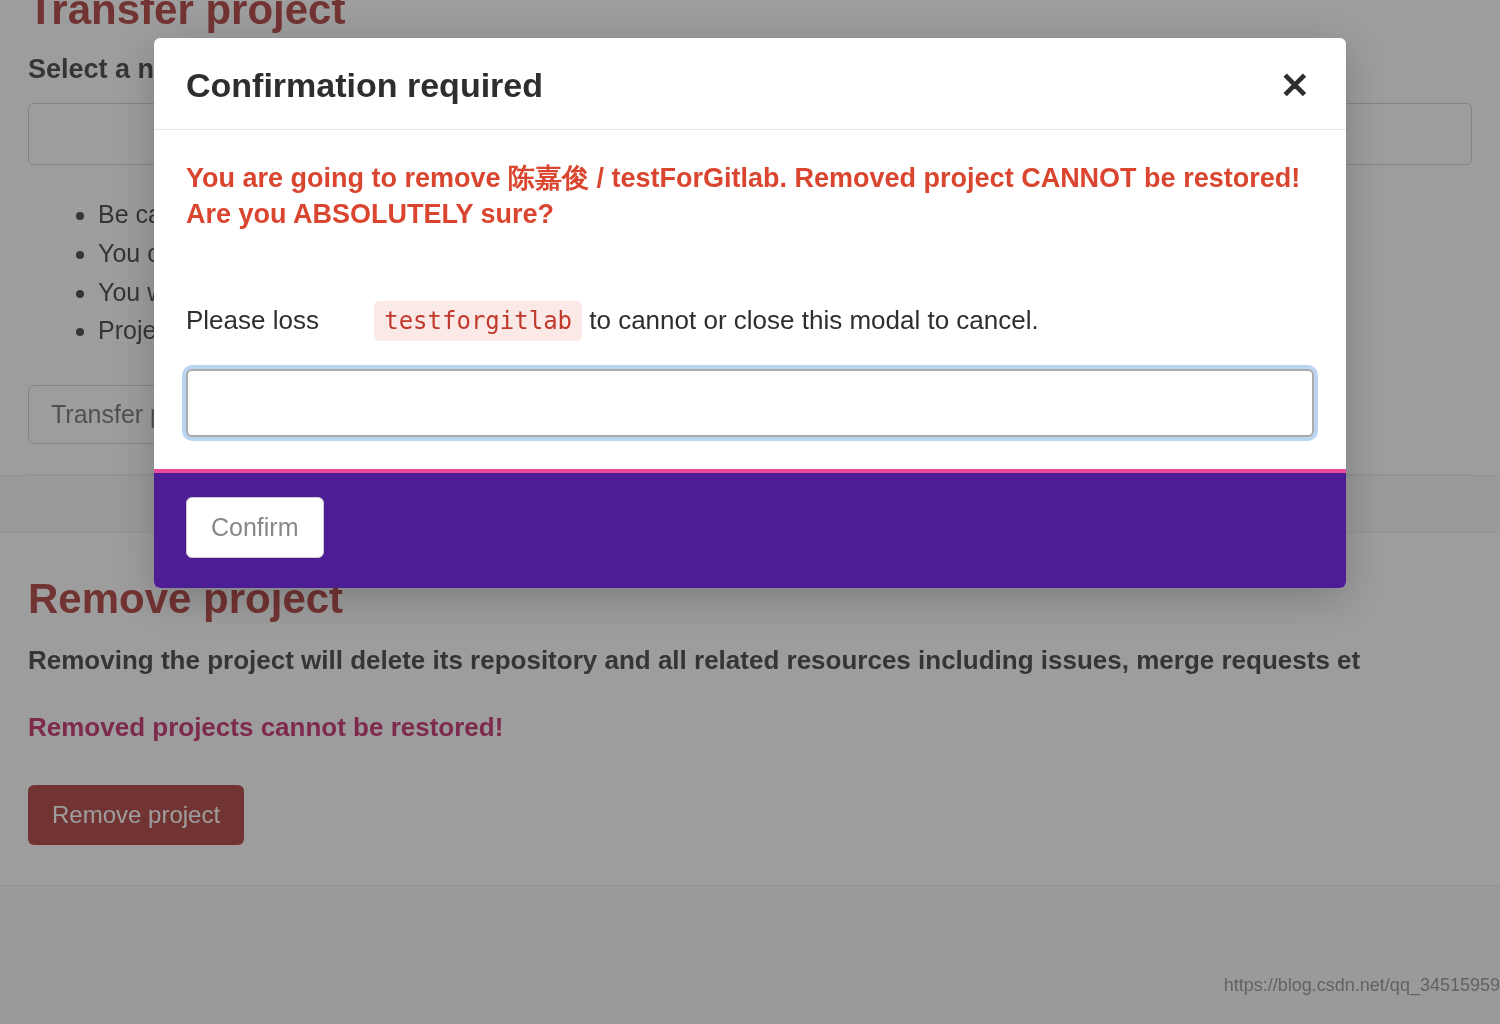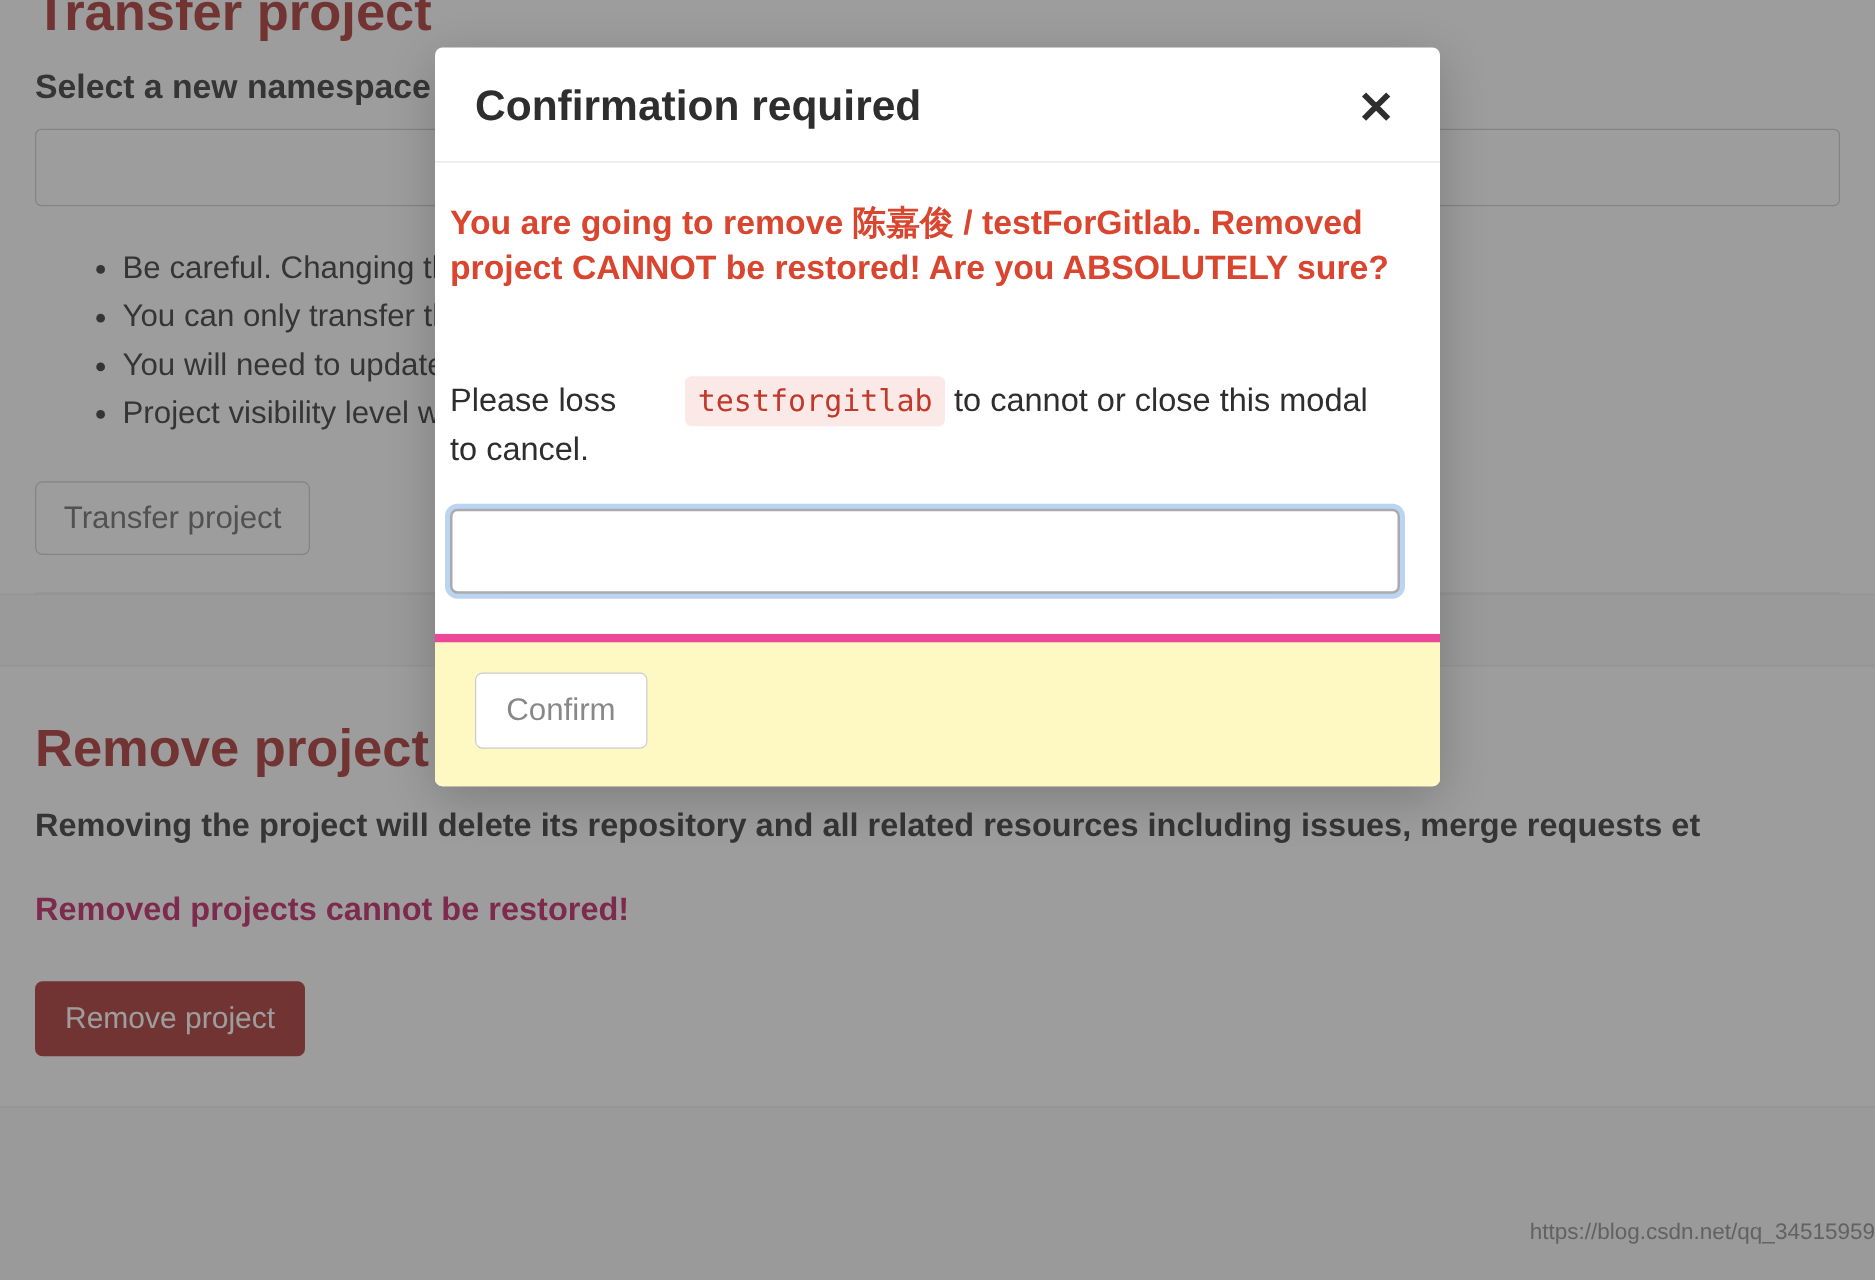--- a/index.html
+++ b/index.html
@@ -145,21 +145,21 @@
       right: 0;
       bottom: 0;
       background: rgba(60, 60, 60, 0.5);
     }
     
     .modal {
       position: absolute;
       top: 38px;
       left: 50%;
       transform: translateX(-50%);
-      width: 804px;
+      width: 1192px;
       background: #fff;
       border-radius: 6px;
       box-shadow: 0 10px 40px rgba(0,0,0,0.2);
     }
     
     .modal-header {
       display: flex;
       justify-content: space-between;
       align-items: center;
       padding: 28px 32px 24px 32px;
@@ -177,21 +177,21 @@
       font-weight: 700;
       color: #2e2e2e;
       cursor: pointer;
       background: none;
       border: none;
       line-height: 1;
       padding: 0 4px;
     }
     
     .modal-body {
-      padding: 30px 32px 32px 12px;
+      padding: 30px 32px 32px 32px;
     }
     
     .warning-text {
       color: #d9452e;
       font-size: 27px;
       font-weight: 700;
       line-height: 1.35;
       margin-bottom: 30px;
     }
     
@@ -221,22 +221,22 @@
       margin-top: 28px;
       padding: 0 16px;
       font-size: 24px;
       outline: none;
       box-shadow: 0 0 0 4px rgba(120, 170, 230, 0.5);
       border-color: #aaa;
     }
     
     .modal-footer {
       padding: 24px 32px 30px 32px;
-      border-top: 7px solid #ec4899;
-      background: #fef9c3;
+      border-top: 4px solid #ec4899;
+      background: #4c1d95;
       border-radius: 0 0 6px 6px;
     }
     
     .confirm-btn {
       display: inline-block;
       padding: 15px 24px;
       font-size: 25px;
       color: #888;
       background: #fff;
       border: 1px solid #ccc;

